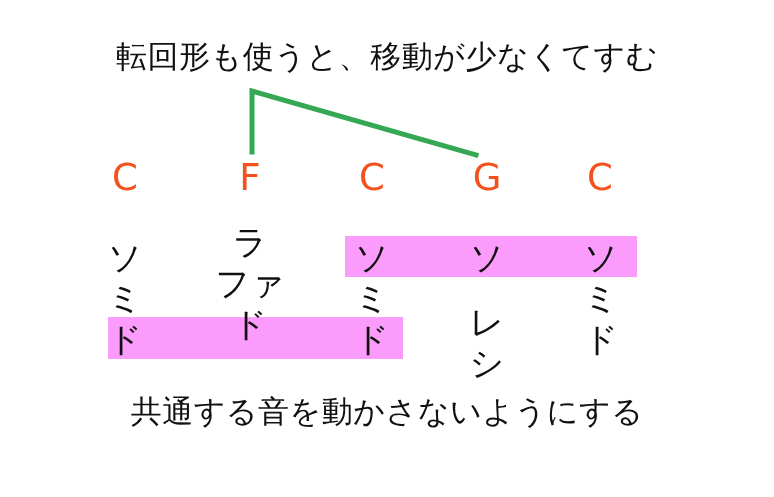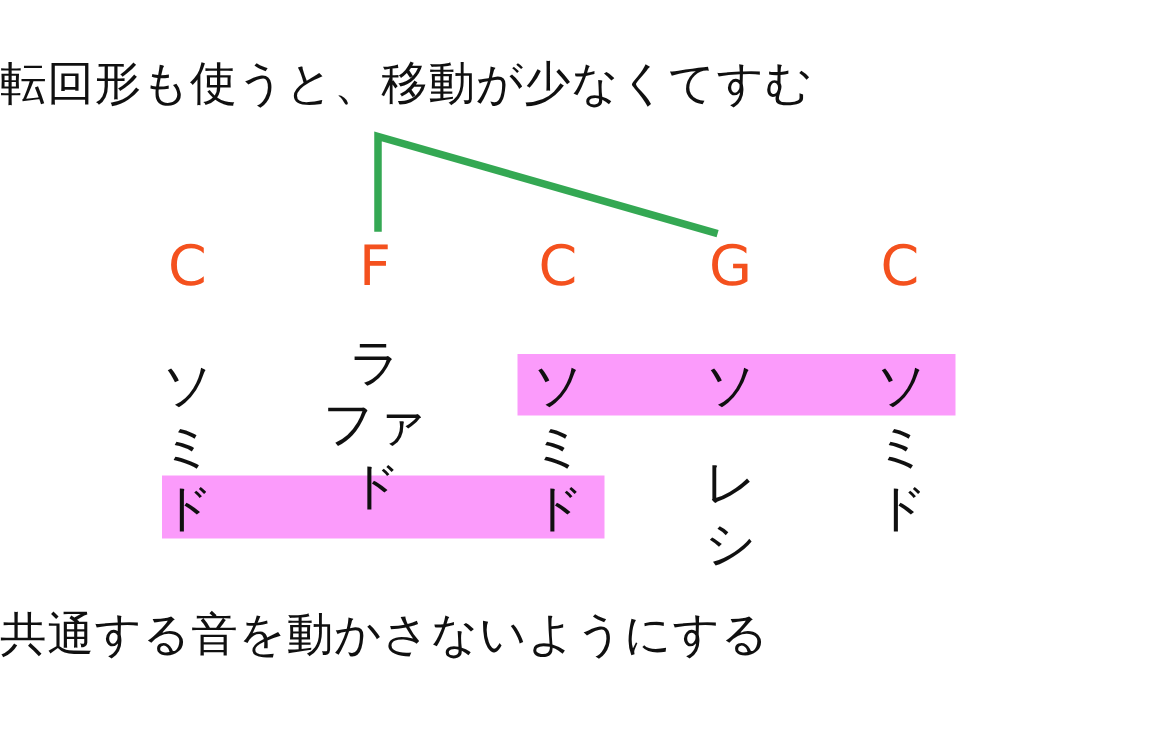--- a/index.html
+++ b/index.html
@@ -14,28 +14,29 @@
     background: #ffffff;
     overflow: hidden;
     font-family: "DejaVu Sans", "Liberation Sans", sans-serif;
   }
 
   
   .caption {
     position: absolute;
     left: 0;
     width: 774px;
+    text-align: center;
     color: #101010;
     font-size: 31px;
     line-height: 1;
     letter-spacing: 0.5px;
     white-space: nowrap;
   }
   #caption-top   { top: 41px; }
-  #caption-bottom{ top: 408px; }
+  #caption-bottom{ top: 396px; }
 
   
   #connector {
     position: absolute;
     left: 0;
     top: 0;
     width: 774px;
     height: 497px;
     pointer-events: none;
   }

